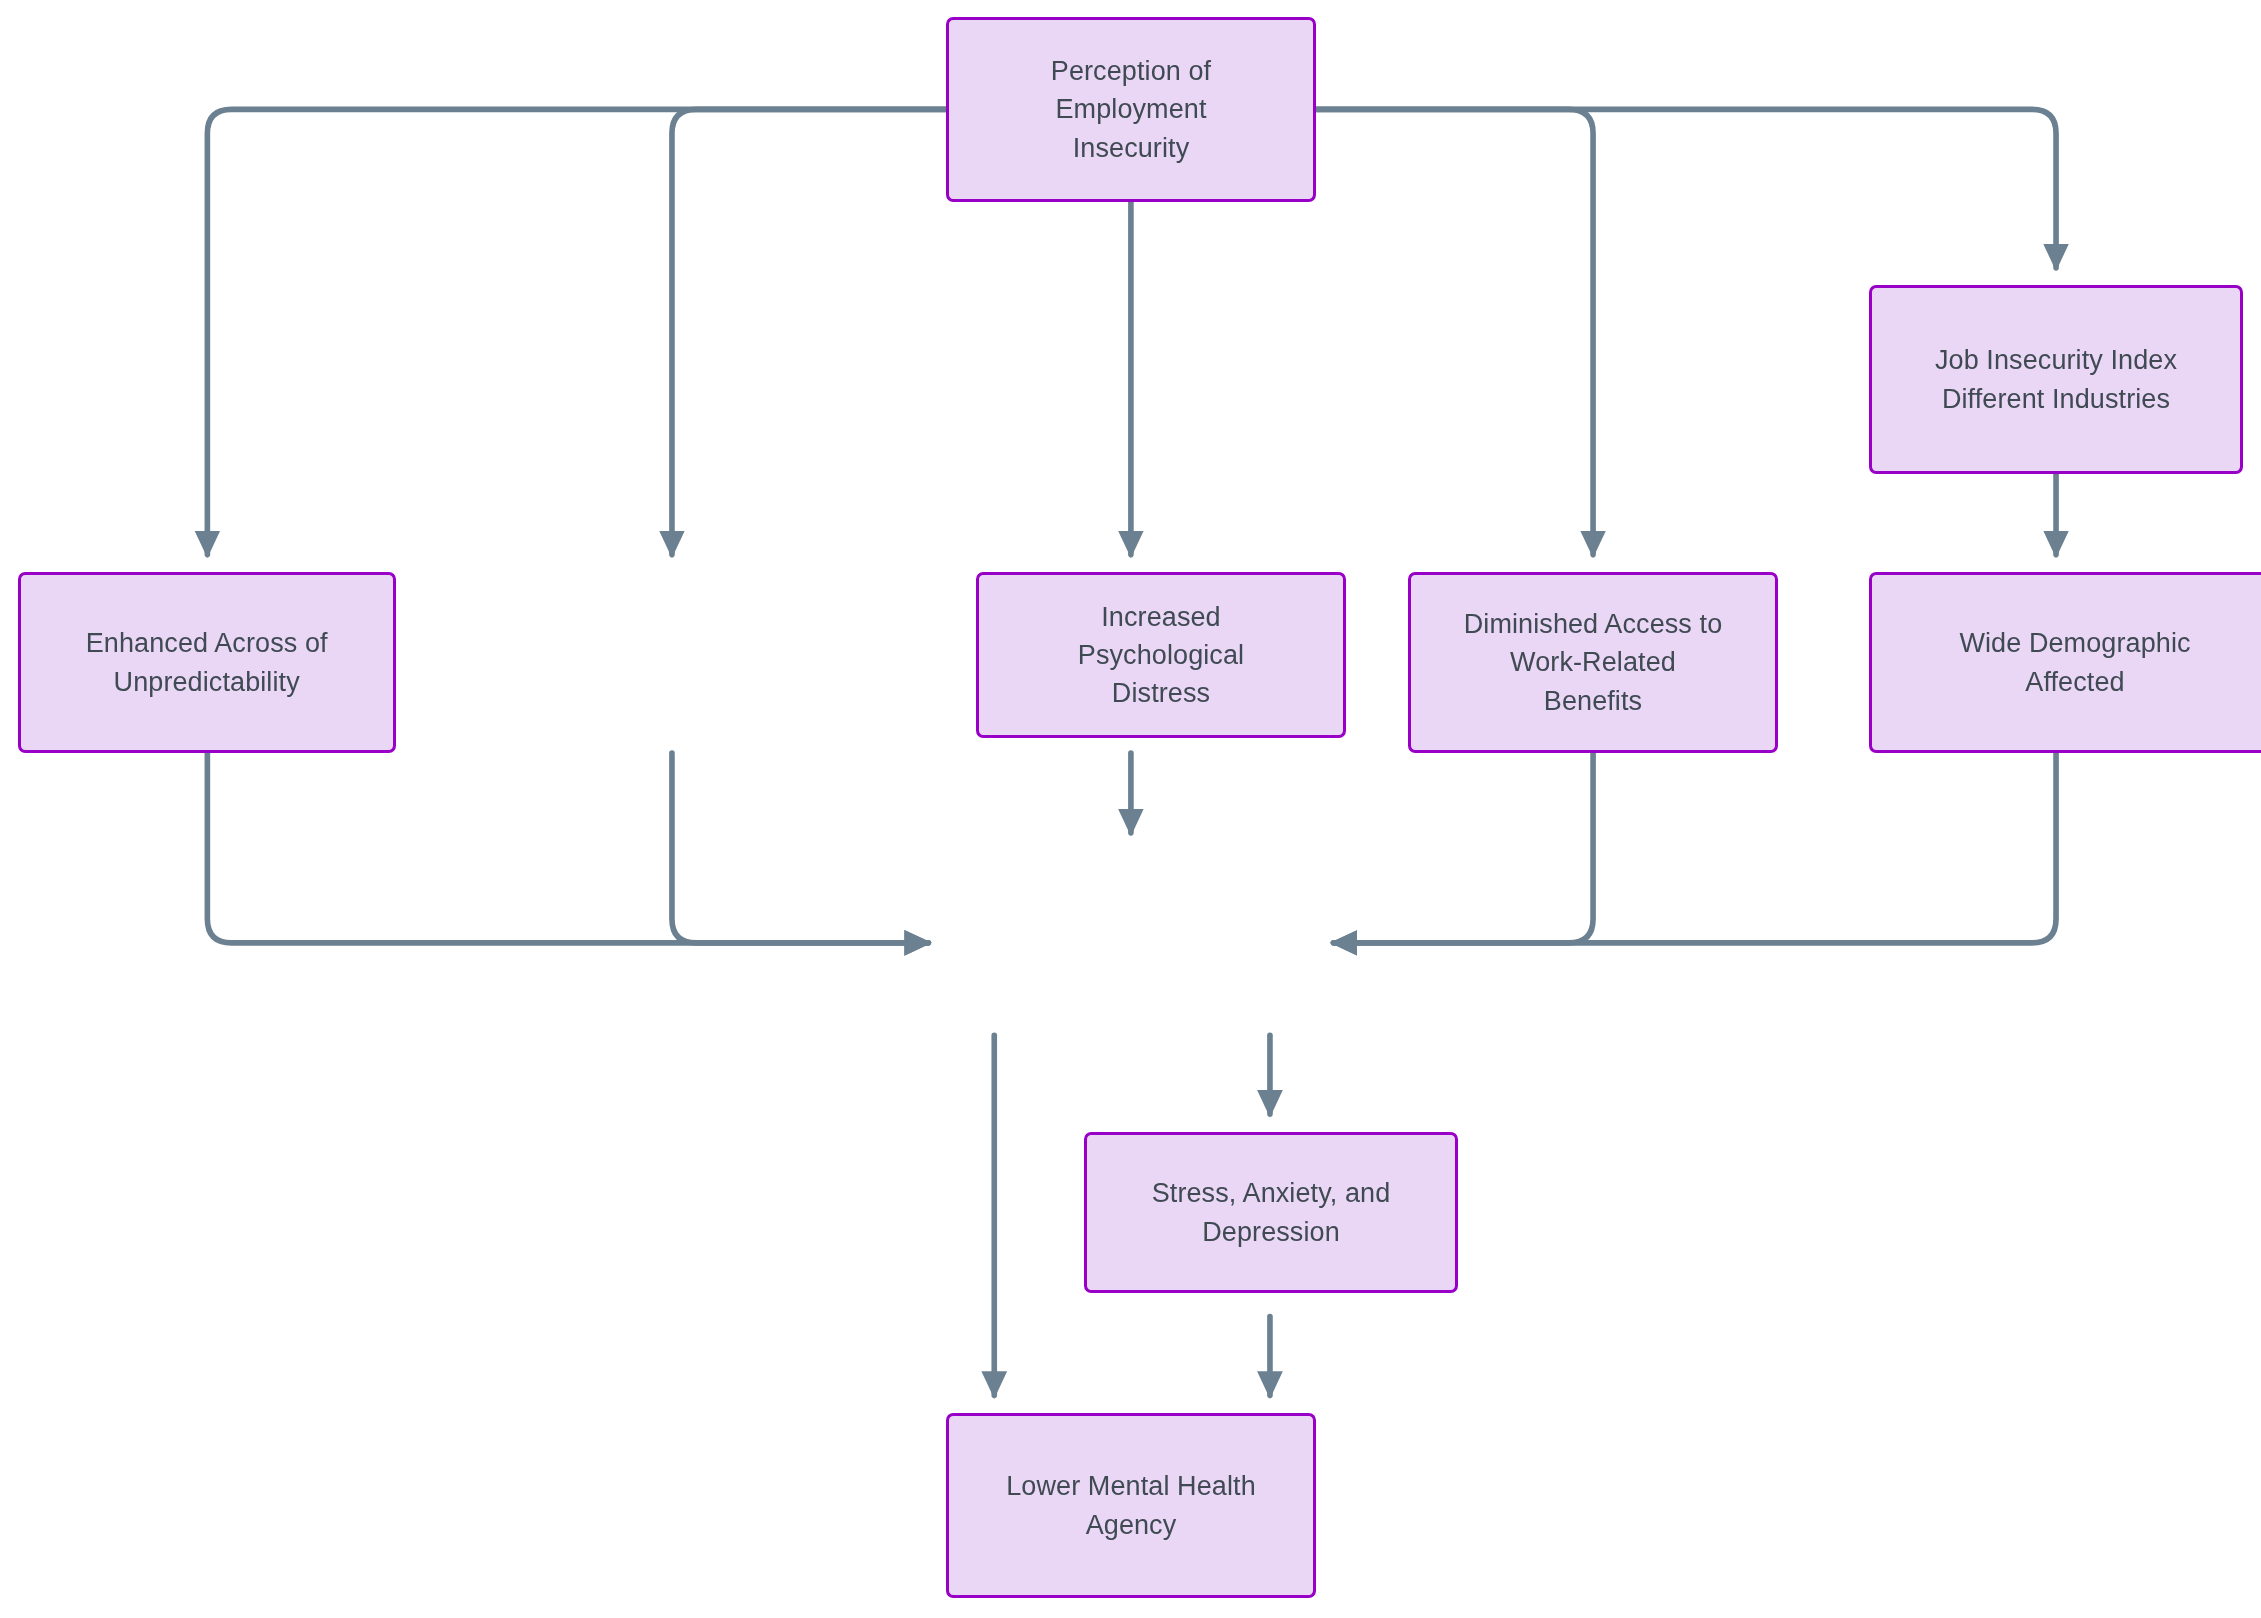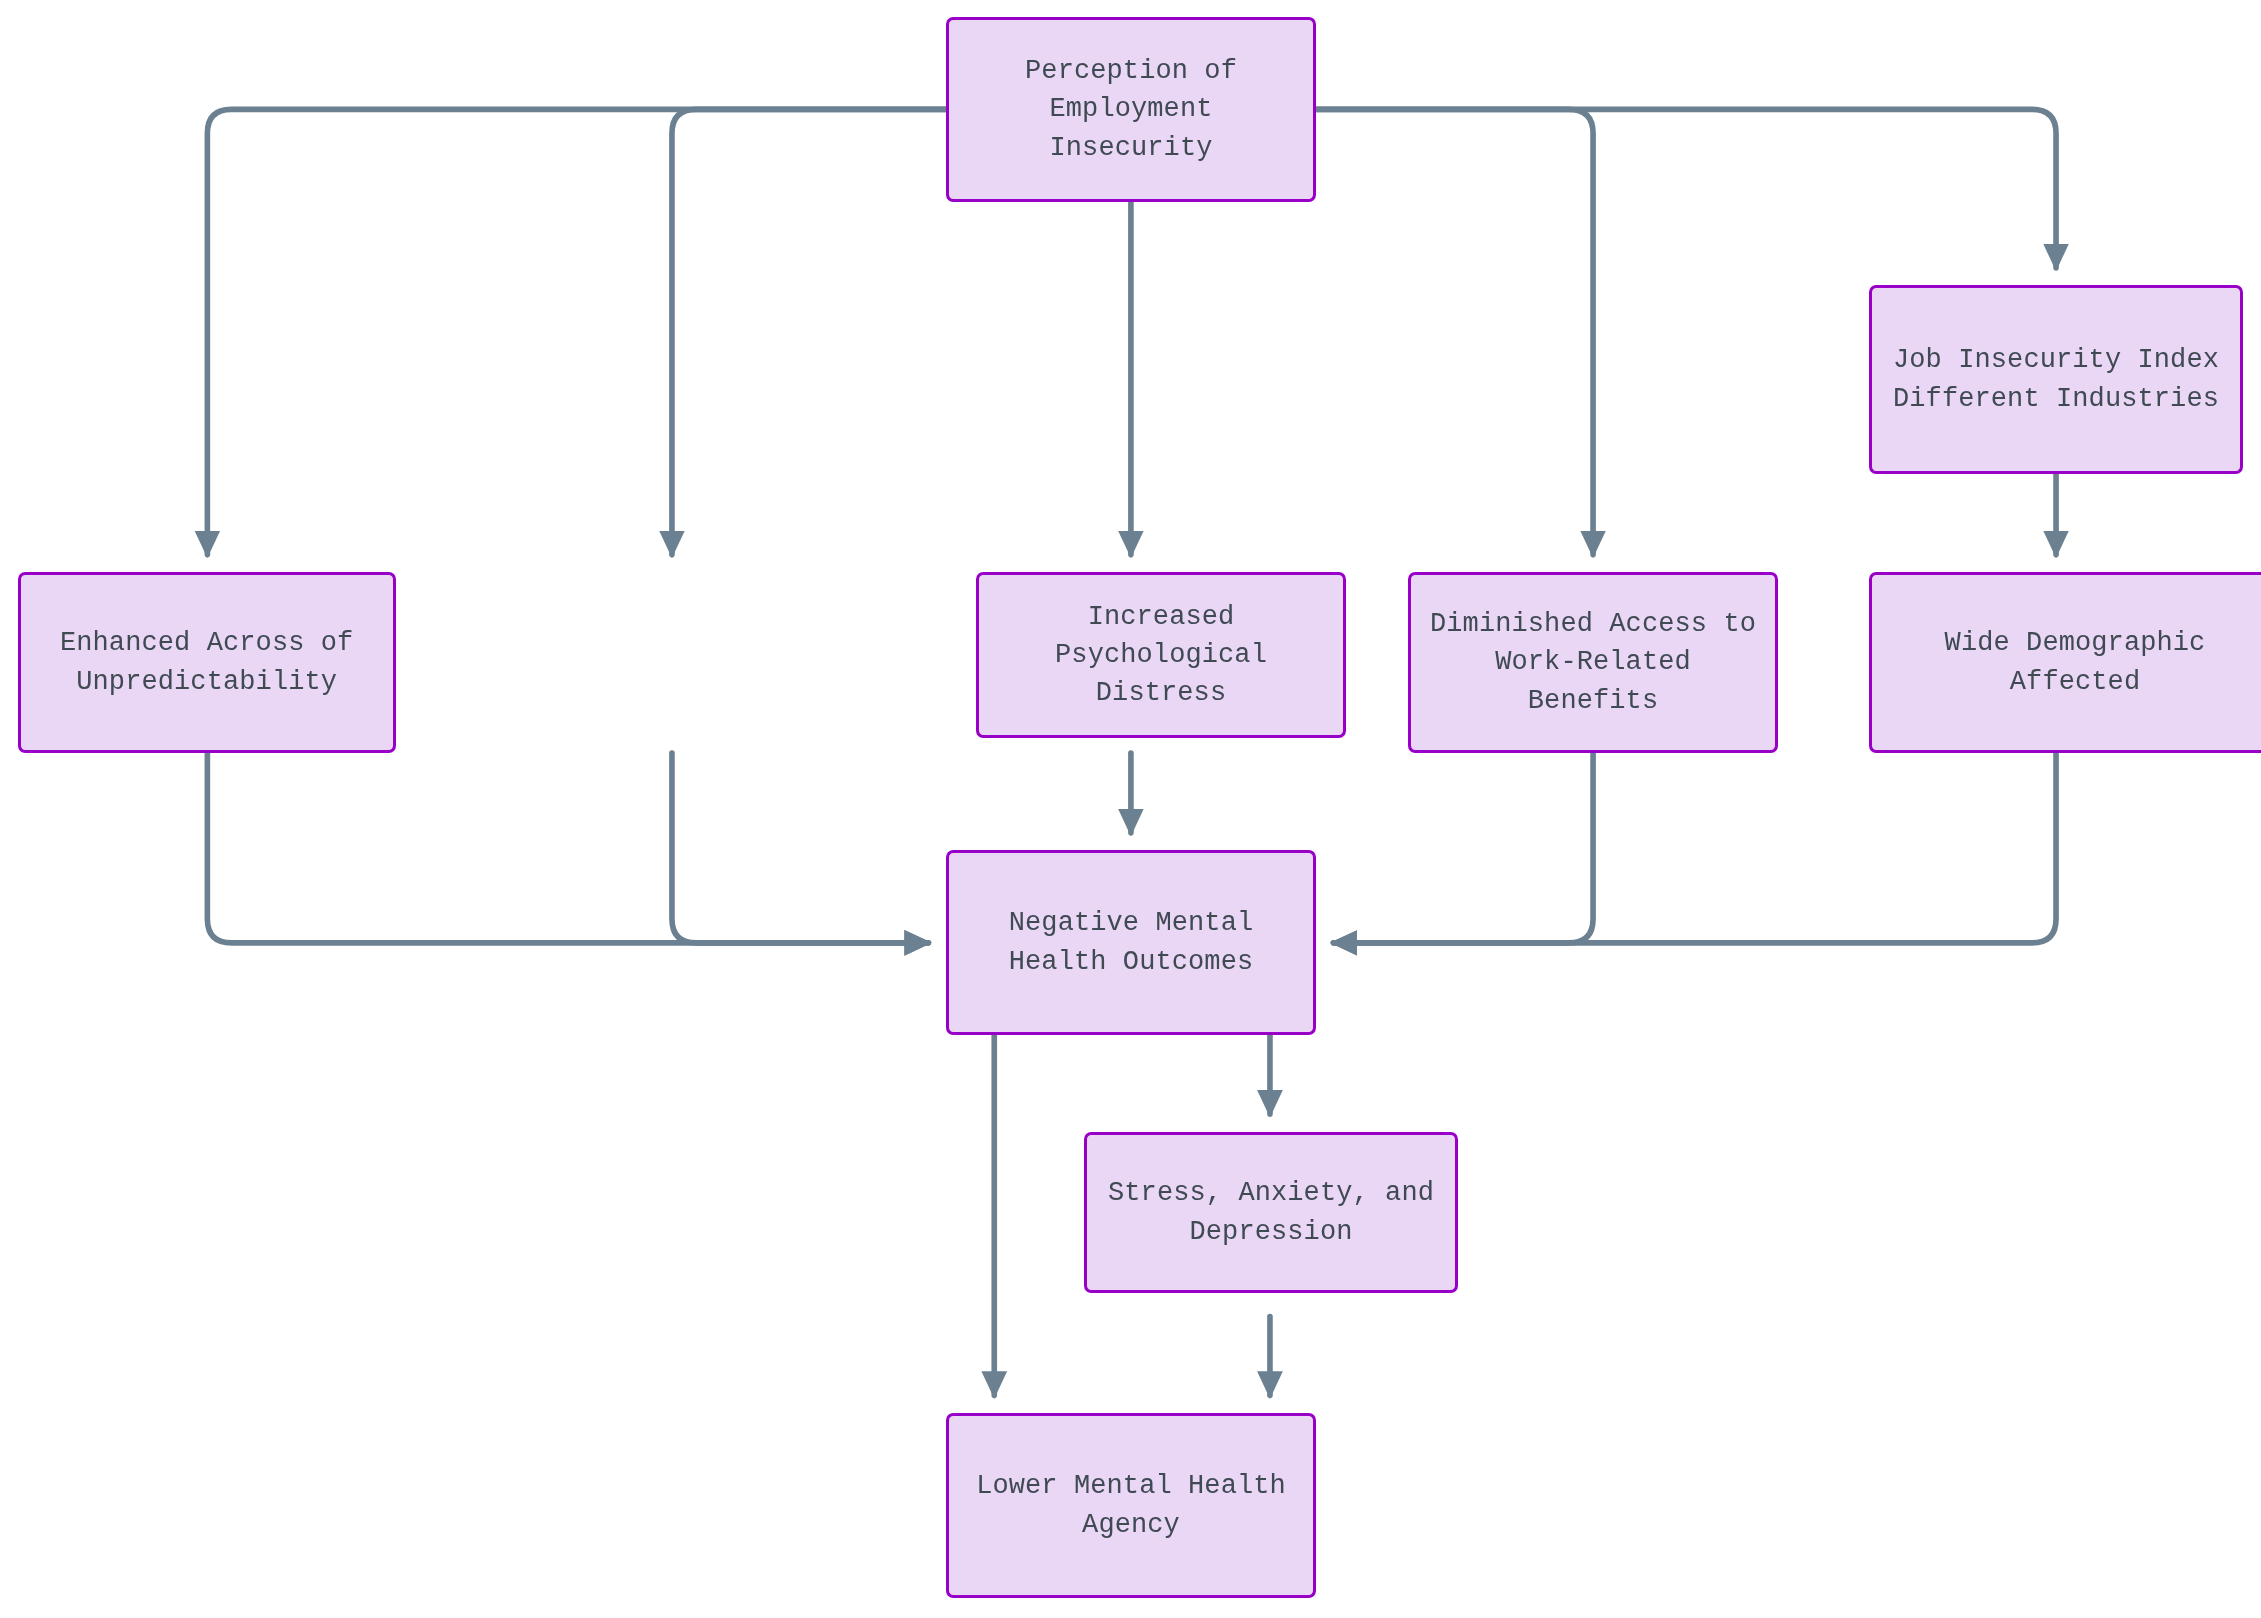--- a/index.html
+++ b/index.html
@@ -1,21 +1,21 @@
 <!DOCTYPE html>
 <html style="font-size:13px"><head>
 <meta charset="utf-8">
 <style>
   html,body{margin:0;padding:0;background:#ffffff;}
   #stage{
     position:relative;
     width:2261px;
     height:1618px;
     background:#ffffff;
-    font-family:Liberation Mono, monospace;
+    font-family:Liberation Sans, sans-serif;
     overflow:hidden;
   }
   #edges{position:absolute;left:0;top:0;width:2261px;height:1618px;}
   .node{
     position:absolute;
     box-sizing:border-box;
     background:#ead6f5;
     border:3.2px solid #9800c8;
     border-radius:7.2px;
     display:flex;
@@ -89,22 +89,20 @@
   <div class="node" style="left:1408px;top:572px;width:370px;height:181px;">Diminished Access to
 Work-Related
 Benefits</div>
 
   <div class="node" style="left:1869px;top:285px;width:374px;height:189px;">Job Insecurity Index
 Different Industries</div>
 
   <div class="node" style="left:1869px;top:572px;width:412px;height:181px;">Wide Demographic
 Affected</div>
 
-  <div class="node" style="left:946px;top:850px;width:370px;height:185px;">Negative Mental
-Health Outcomes</div>
 
   <div class="node" style="left:1084px;top:1132px;width:374px;height:161px;">Stress, Anxiety, and
 Depression</div>
 
   <div class="node" style="left:946px;top:1413px;width:370px;height:185px;">Lower Mental Health
 Agency</div>
 
 </div>
 
 

